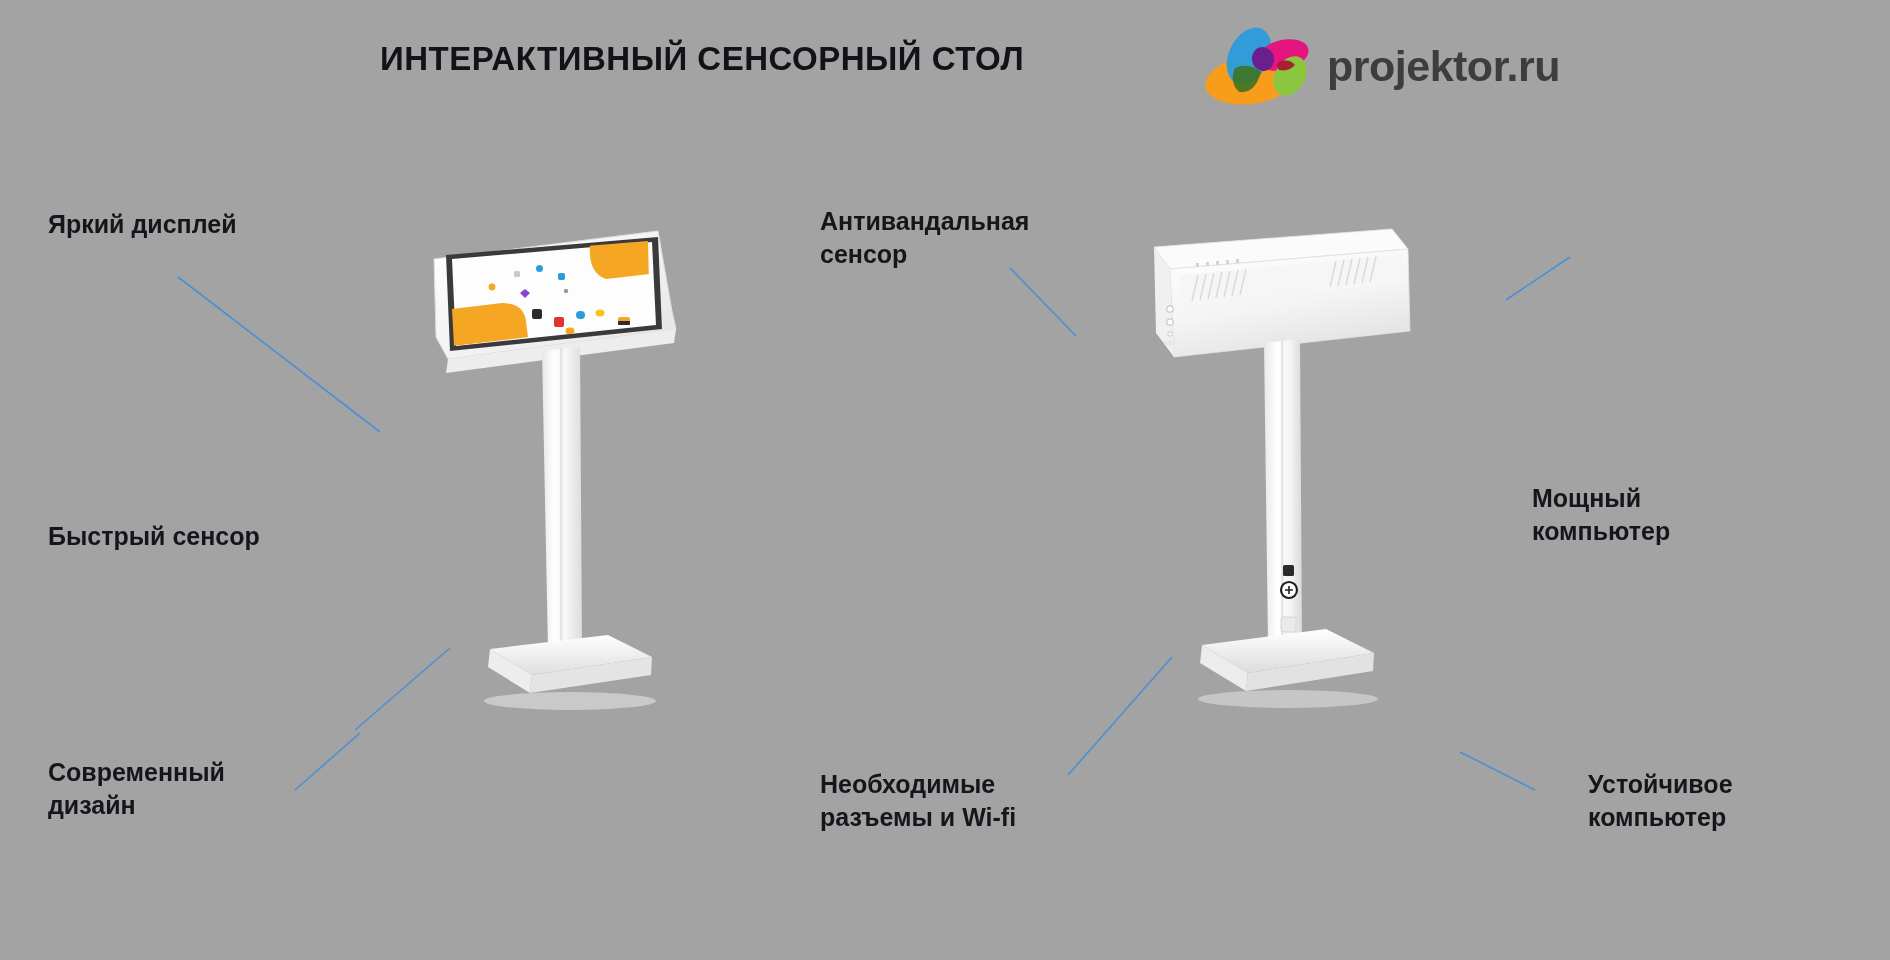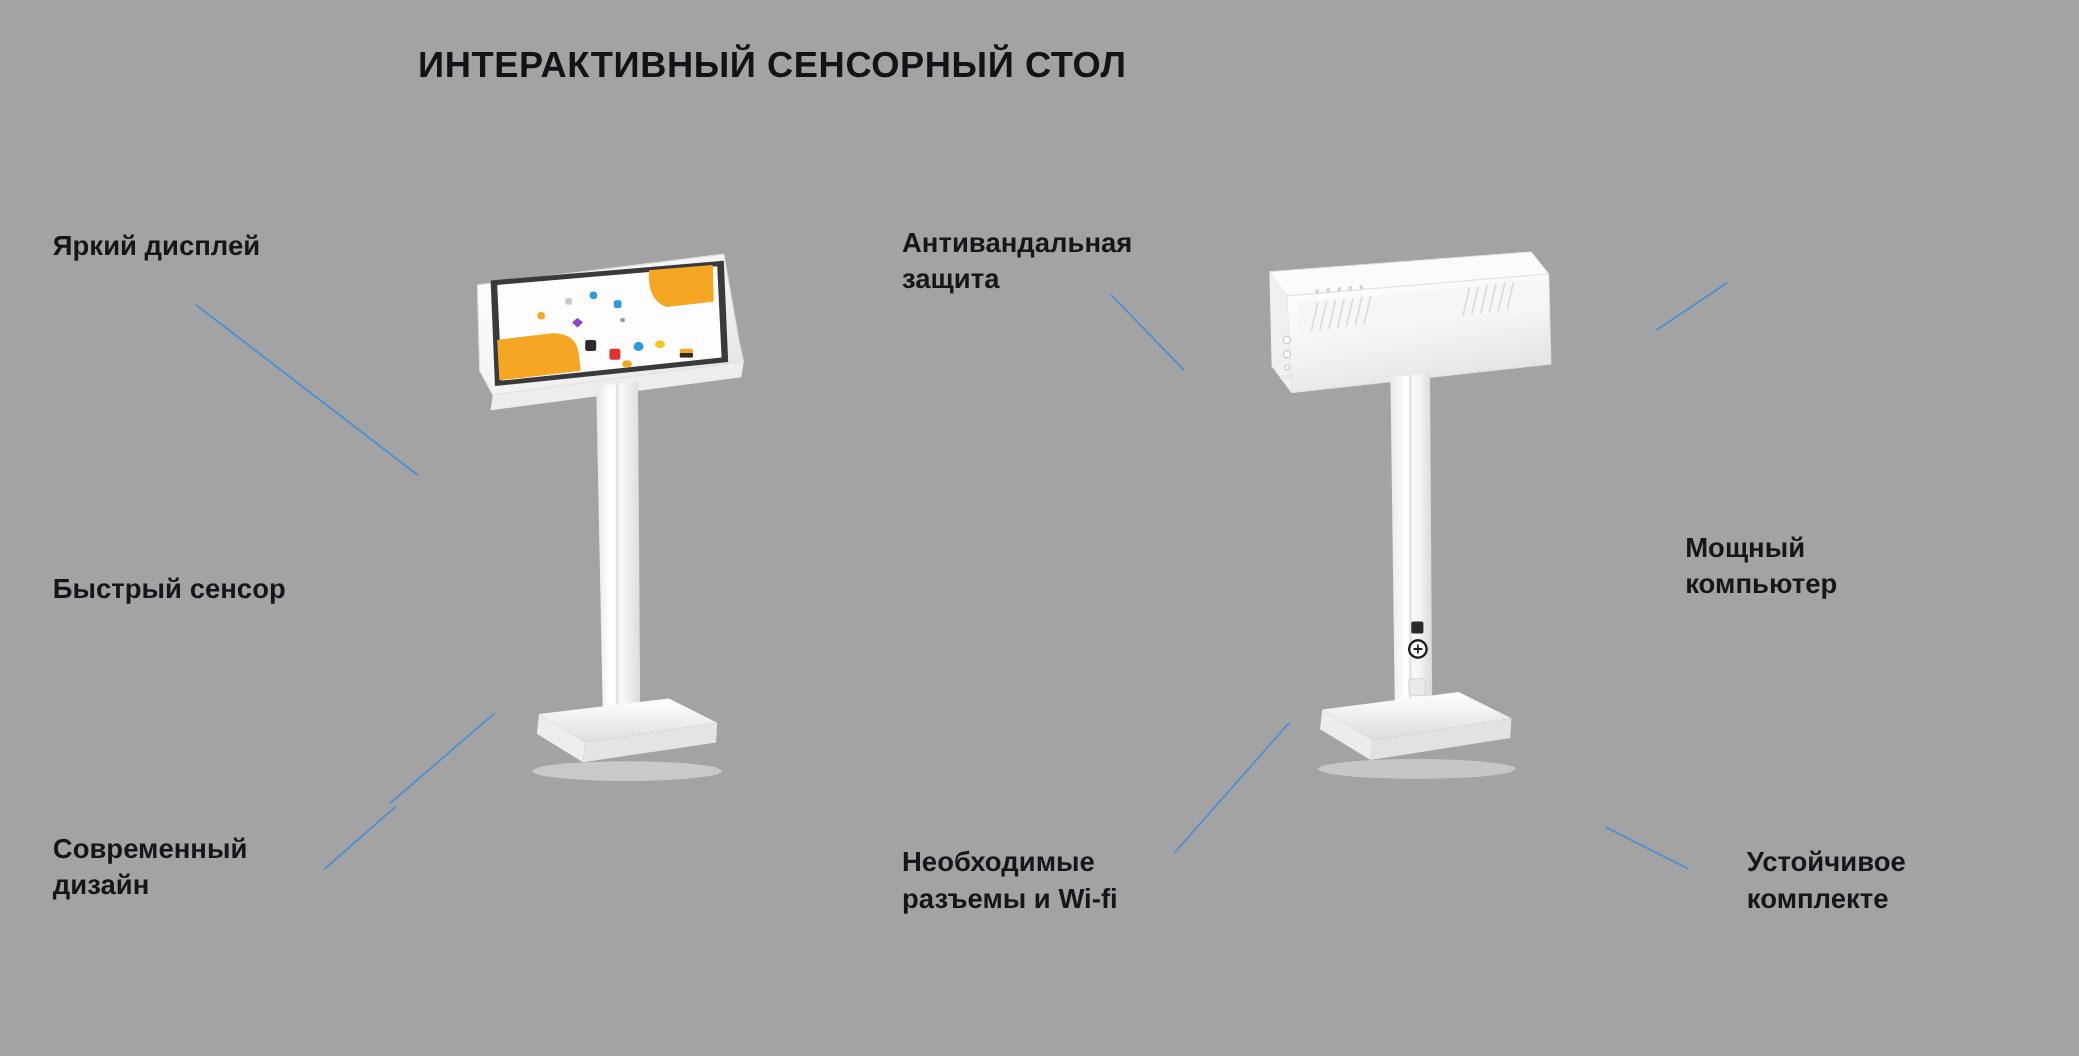--- a/index.html
+++ b/index.html
@@ -79,20 +79,39 @@
   #kiosk-front { left: 430px; top: 225px; width: 330px; height: 560px; }
   #kiosk-rear  { left: 1140px; top: 225px; width: 330px; height: 560px; }
 </style>
 </head>
 <body>
 
 <div id="stage">
 
   <div class="page-title">ИНТЕРАКТИВНЫЙ СЕНСОРНЫЙ СТОЛ</div>
 
+  <div class="brand-logo">
+    <svg class="brand-mark" viewBox="0 0 120 92">
+
+      <ellipse cx="46" cy="62" rx="46" ry="24" fill="#f89c1c" transform="rotate(-8 46 62)"></ellipse>
+
+      <ellipse cx="44" cy="38" rx="20" ry="30" fill="#2d9cdb" transform="rotate(26 44 38)" opacity="0.97"></ellipse>
+
+      <path d="M30 50 Q44 44 56 54 Q50 76 34 74 Q24 64 30 50Z" fill="#3f7320" opacity="0.9"></path>
+
+      <ellipse cx="78" cy="37" rx="26" ry="15" fill="#e5157f" transform="rotate(-14 78 37)"></ellipse>
+
+      <ellipse cx="58" cy="41" rx="11" ry="12" fill="#6b1f8f" transform="rotate(-14 58 41)"></ellipse>
+
+      <ellipse cx="85" cy="58" rx="15" ry="21" fill="#8cc63e" transform="rotate(30 85 58)"></ellipse>
+
+      <path d="M74 44 Q84 40 90 47 Q84 54 74 52 Q70 48 74 44Z" fill="#a81430" opacity="0.92"></path>
+    </svg>
+    <div class="brand-text">projektor.ru</div>
+  </div>
 
   <svg id="connectors" viewBox="0 0 1890 960">
     <line x1="178" y1="277" x2="380" y2="432" stroke="#4a90d4" stroke-width="1.6"></line>
     <line x1="355" y1="730" x2="450" y2="648" stroke="#4a90d4" stroke-width="1.6"></line>
     <line x1="295" y1="790" x2="360" y2="733" stroke="#4a90d4" stroke-width="1.6"></line>
     <line x1="1010" y1="268" x2="1076" y2="336" stroke="#4a90d4" stroke-width="1.6"></line>
     <line x1="1068" y1="775" x2="1172" y2="657" stroke="#4a90d4" stroke-width="1.6"></line>
     <line x1="1506" y1="300" x2="1570" y2="257" stroke="#4a90d4" stroke-width="1.6"></line>
     <line x1="1460" y1="752" x2="1535" y2="790" stroke="#4a90d4" stroke-width="1.6"></line>
   </svg>
@@ -228,25 +247,25 @@
   </svg>
 
   <div class="feature-label" style="left:48px;  top:208px;text-align:center;">Яркий дисплей</div>
 
   <div class="feature-label" style="left:48px;  top:520px;">Быстрый сенсор</div>
 
   <div class="feature-label" style="left:48px;  top:756px;">Современный
 дизайн</div>
 
   <div class="feature-label" style="left:820px; top:205px;">Антивандальная
-защита</div>
+сенсор</div>
 
   <div class="feature-label" style="left:820px; top:768px;">Необходимые
 разъемы и Wi-fi</div>
 
 
   <div class="feature-label" style="left:1512px; top:482px;margin-left:20px;">Мощный
 компьютер</div>
 
   <div class="feature-label" style="left:1588px; top:768px;">Устойчивое
-комплекте</div>
+компьютер</div>
 
 </div>
 
 </body></html>

